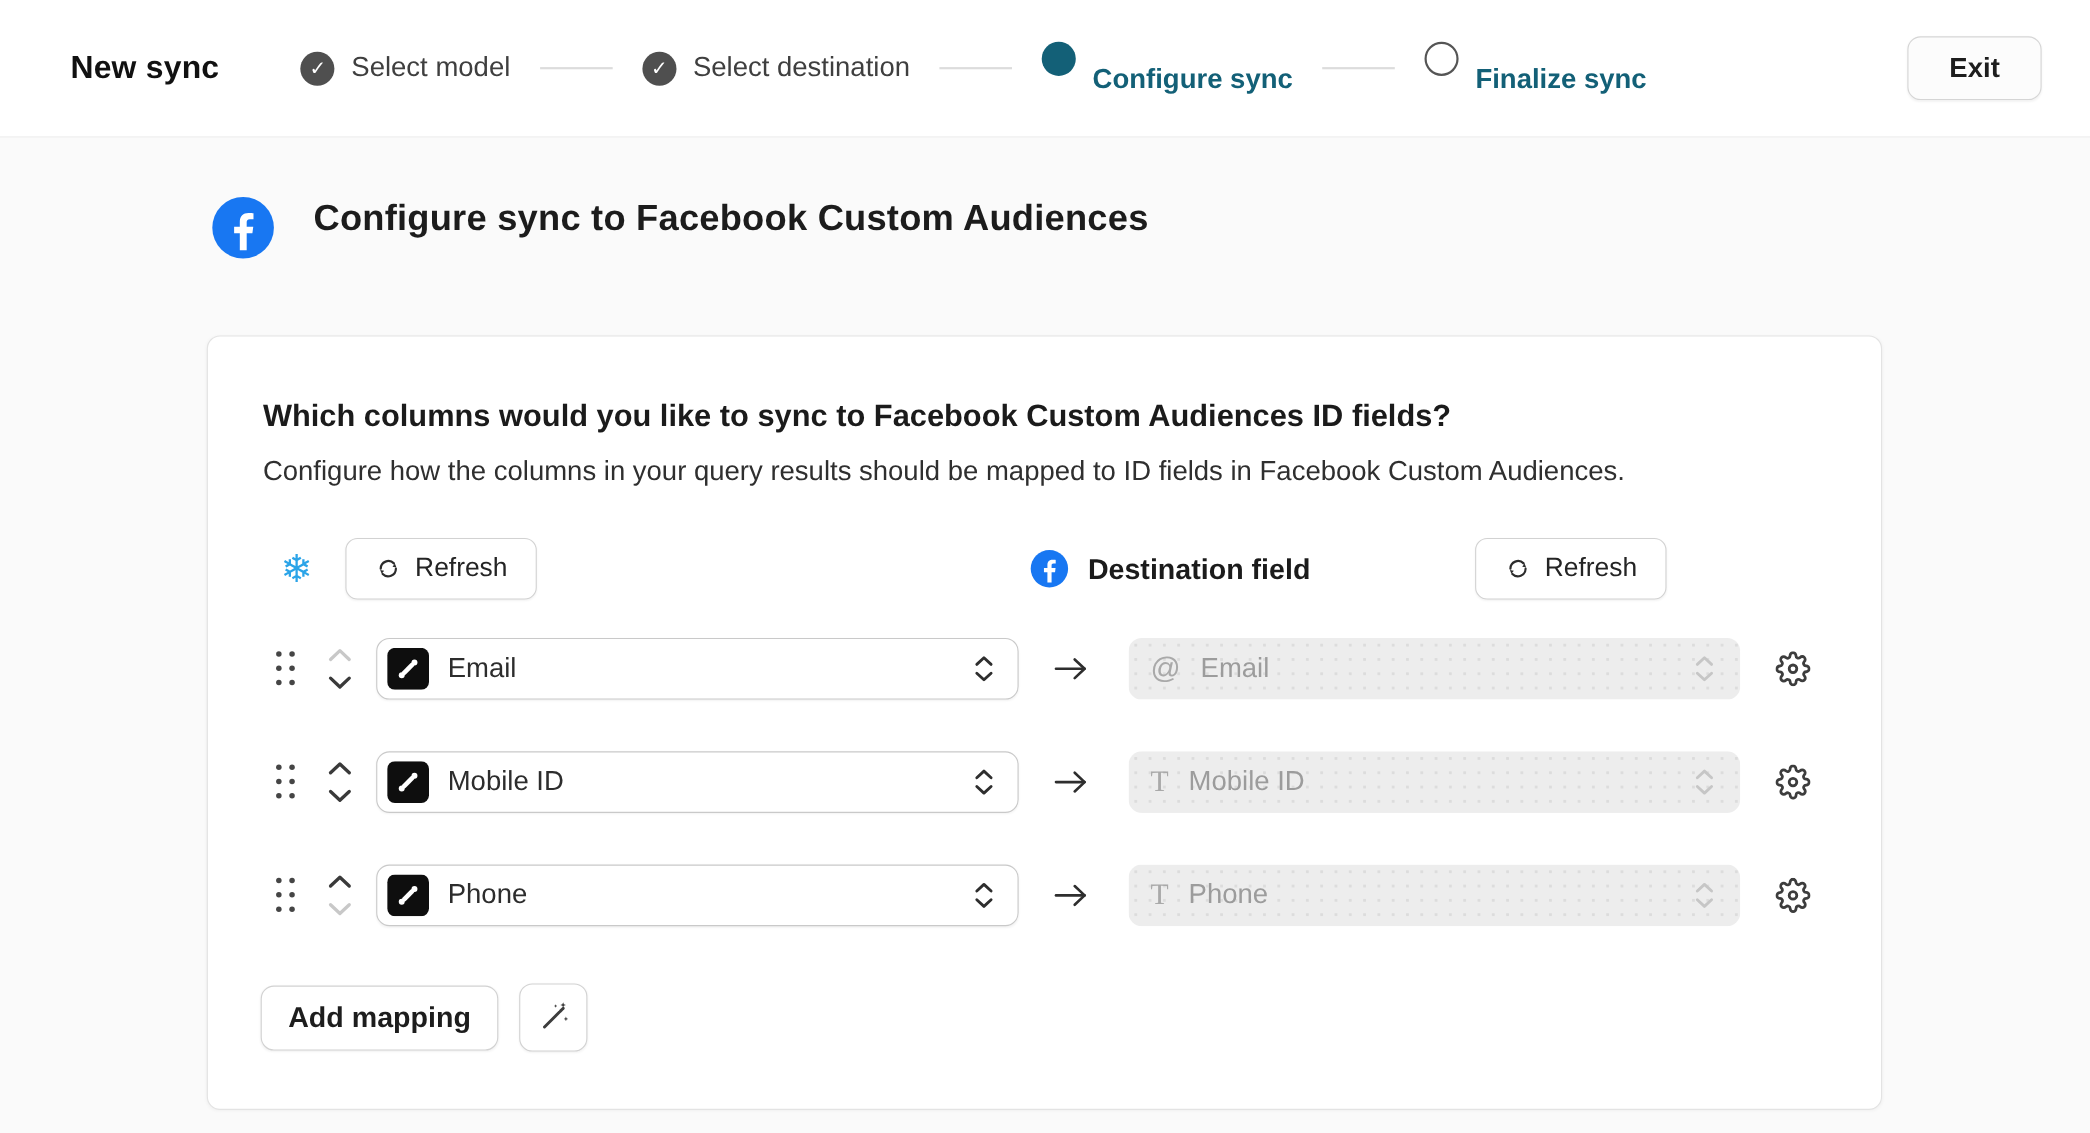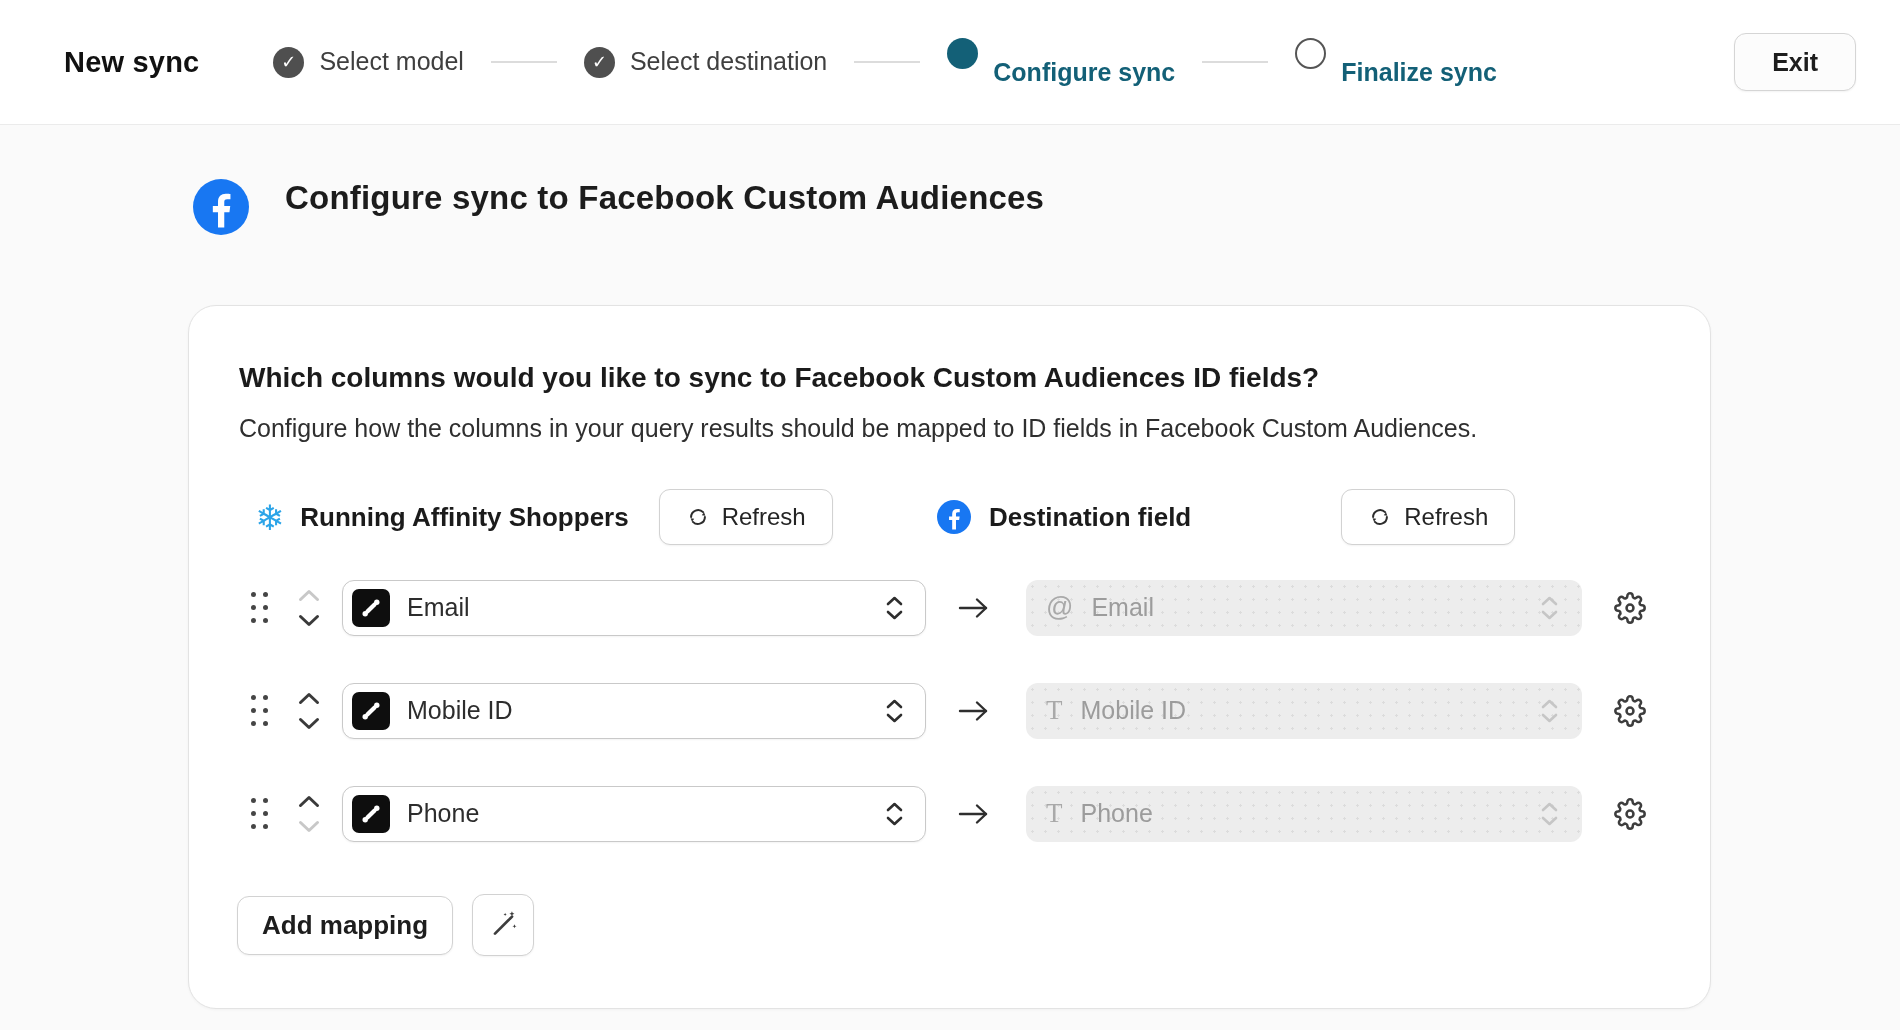--- a/index.html
+++ b/index.html
@@ -46,21 +46,21 @@
   .fb-badge{
     width:56px;height:56px;border-radius:50%;background:var(--fb-blue);
     display:flex;align-items:center;justify-content:center;flex:0 0 auto;
   }
   .fb-badge svg{display:block;}
   .page-title{margin-left:36px;font-size:33px;font-weight:600;color:#1c1c1c;letter-spacing:.2px;}
 
   
   .card{
     width:1523px;margin:70px 0 0 188px;background:#fff;
-    border:1px solid #e3e3e3;border-radius:28px;
+    border:1px solid #e3e3e3;border-radius:12px;
     box-shadow:0 1px 3px rgba(0,0,0,.04);
     padding:56px 0 52px;
   }
   .card-heading{margin:0 60px 0 50px;font-size:28px;font-weight:700;color:#1b1b1b;}
   .card-subheading{margin:20px 60px 0 50px;font-size:25px;font-weight:400;color:#2f2f2f;}
 
   .col-head{margin-top:46px;display:flex;align-items:center;}
   .col-left{display:flex;align-items:center;width:748px;padding-left:66px;}
   .col-right{display:flex;align-items:center;}
   .snowflake{font-size:35px;line-height:1;color:var(--sf-blue);flex:0 0 auto;}
@@ -165,21 +165,20 @@
   <h1 class="page-title">Configure sync to Facebook Custom Audiences</h1>
 </div>
 
 <section class="card">
   <h2 class="card-heading">Which columns would you like to sync to Facebook Custom Audiences ID fields?</h2>
   <p class="card-subheading">Configure how the columns in your query results should be mapped to ID fields in Facebook Custom Audiences.</p>
 
   <div class="col-head">
     <div class="col-left">
       <span class="snowflake">❄</span>
-      <span class="col-title">Running Affinity Shoppers</span>
       <button class="refresh-btn">
         <svg width="24" height="24" viewBox="0 0 24 24" fill="none" stroke="#2c2c2c" stroke-width="2" stroke-linecap="round">
           <path d="M18.9 12a7 7 0 0 1-12 4.85"></path>
           <path d="M5.1 12a7 7 0 0 1 12-4.85"></path>
           <path d="M4.6 13.2l3.6.6-2.2 2.9z" fill="#2c2c2c" stroke="none"></path>
           <path d="M19.4 10.8l-3.6-.6 2.2-2.9z" fill="#2c2c2c" stroke="none"></path>
         </svg>
         <span>Refresh</span>
       </button>
     </div>

